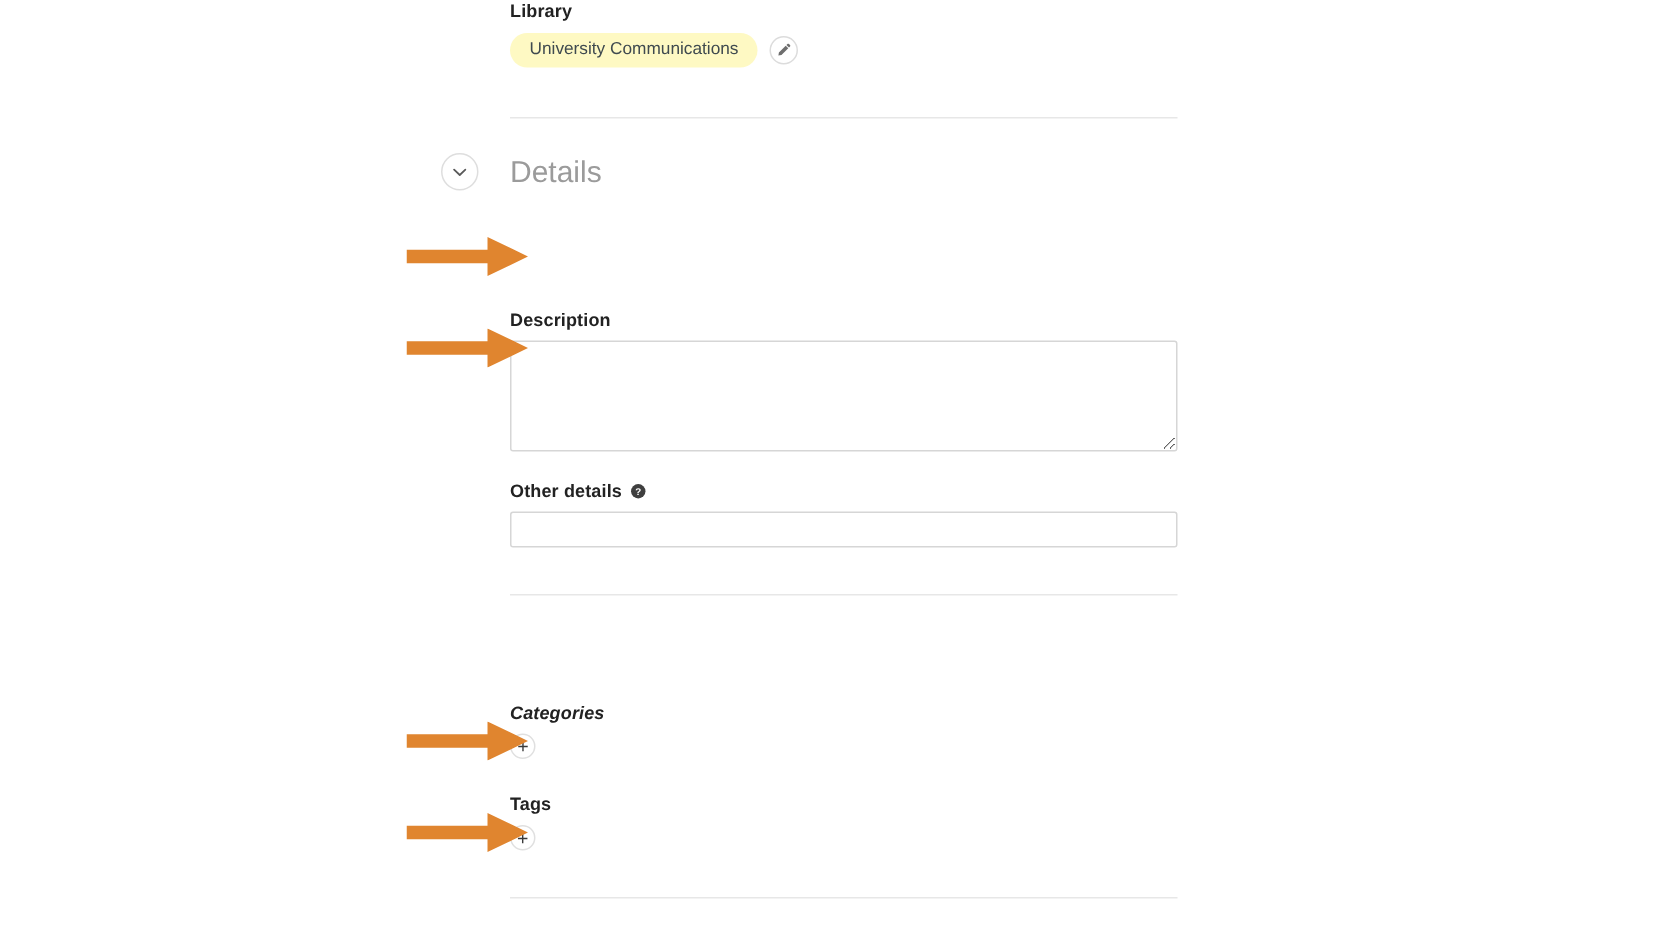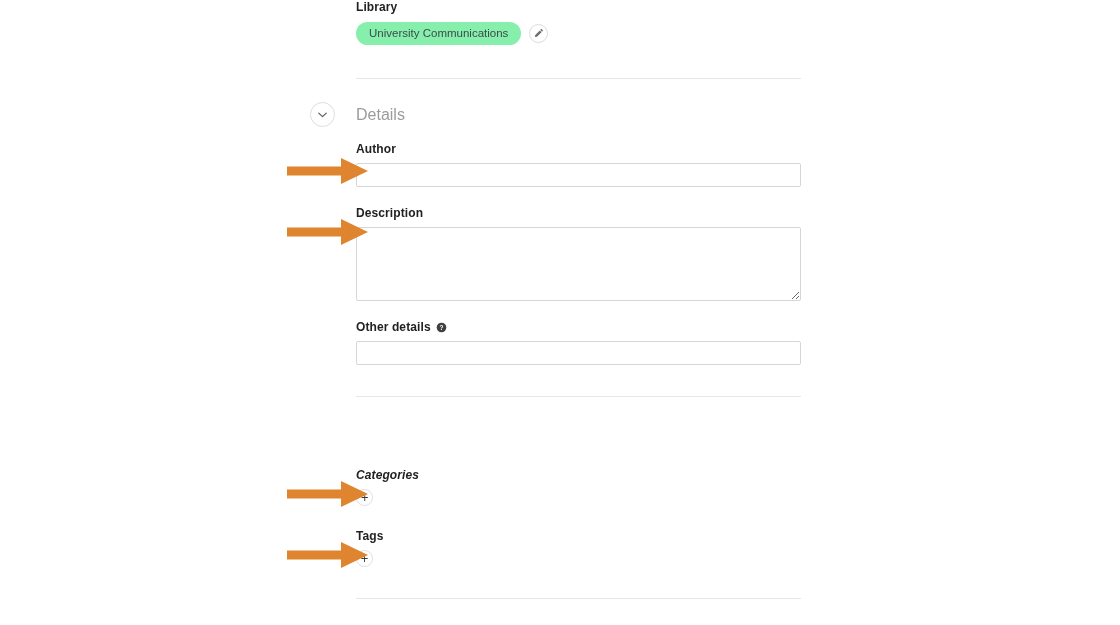--- a/index.html
+++ b/index.html
@@ -11,21 +11,21 @@
     height: 625px;
     background: #ffffff;
     font-family: "Liberation Sans", sans-serif;
     color: #222222;
     overflow: hidden;
     position: relative;
   }
 
   .page {
     position: absolute;
-    left: 16px; top: 0;
+    left: 0; top: 0;
     width: 987px;
     height: 625px;
   }
 
   
   .form-col {
     position: absolute;
     left: 340px;
     top: 0;
     width: 445px;
@@ -43,21 +43,21 @@
   }
 
   
   .chip-row {
     display: flex;
     align-items: center;
     gap: 8px;
     margin-top: 8px;
   }
   .chip {
-    background: #86efac;
+    background: #fef9c3;
     color: #3f4a4f;
     font-size: 11.5px;
     border-radius: 20px;
     padding: 5px 13px 6px 13px;
     line-height: 12px;
     white-space: nowrap;
   }
   .icon-circle-btn {
     width: 19px;
     height: 19px;
@@ -89,21 +89,21 @@
     height: 25px;
     border-radius: 50%;
     border: 1px solid #dedede;
     background: #ffffff;
     display: flex;
     align-items: center;
     justify-content: center;
     box-sizing: border-box;
   }
   .section-title {
-    font-size: 16px;
+    font-size: 20px;
     font-weight: normal;
     color: #9b9b9b;
     line-height: 22px;
   }
 
   
   .text-input {
     width: 445px;
     height: 24px;
     border: 1px solid #d6d6d6;
@@ -175,26 +175,20 @@
     <div class="section-head" style="position:relative;">
       <div class="chev-circle" style="top:-2px;">
         <svg width="9" height="6" viewBox="0 0 12 8">
           <path d="M1 1.5 L6 6.2 L11 1.5" fill="none" stroke="#5a5a5a" stroke-width="1.6" stroke-linecap="round" stroke-linejoin="round"></path>
         </svg>
       </div>
       <div class="section-title">Details</div>
     </div>
   </div>
 
-  <div class="form-col" style="top:142px;">
-    <div class="field-label">
-      <span>Author</span>
-    </div>
-    <input class="text-input" style="margin-top: 7px;" type="text" placeholder="">
-  </div>
 
   <div class="form-col" style="top:320px;">
     <div class="field-label">
       <span>Other details</span>
       <span class="help-icon">
         <svg width="11" height="11" viewBox="0 0 16 16">
           <circle cx="8" cy="8" r="7" fill="#3f3f3f"></circle>
           <text x="8" y="11.6" text-anchor="middle" font-family="Liberation Sans, sans-serif" font-size="9.5" font-weight="bold" fill="#ffffff">?</text>
         </svg>
       </span>

